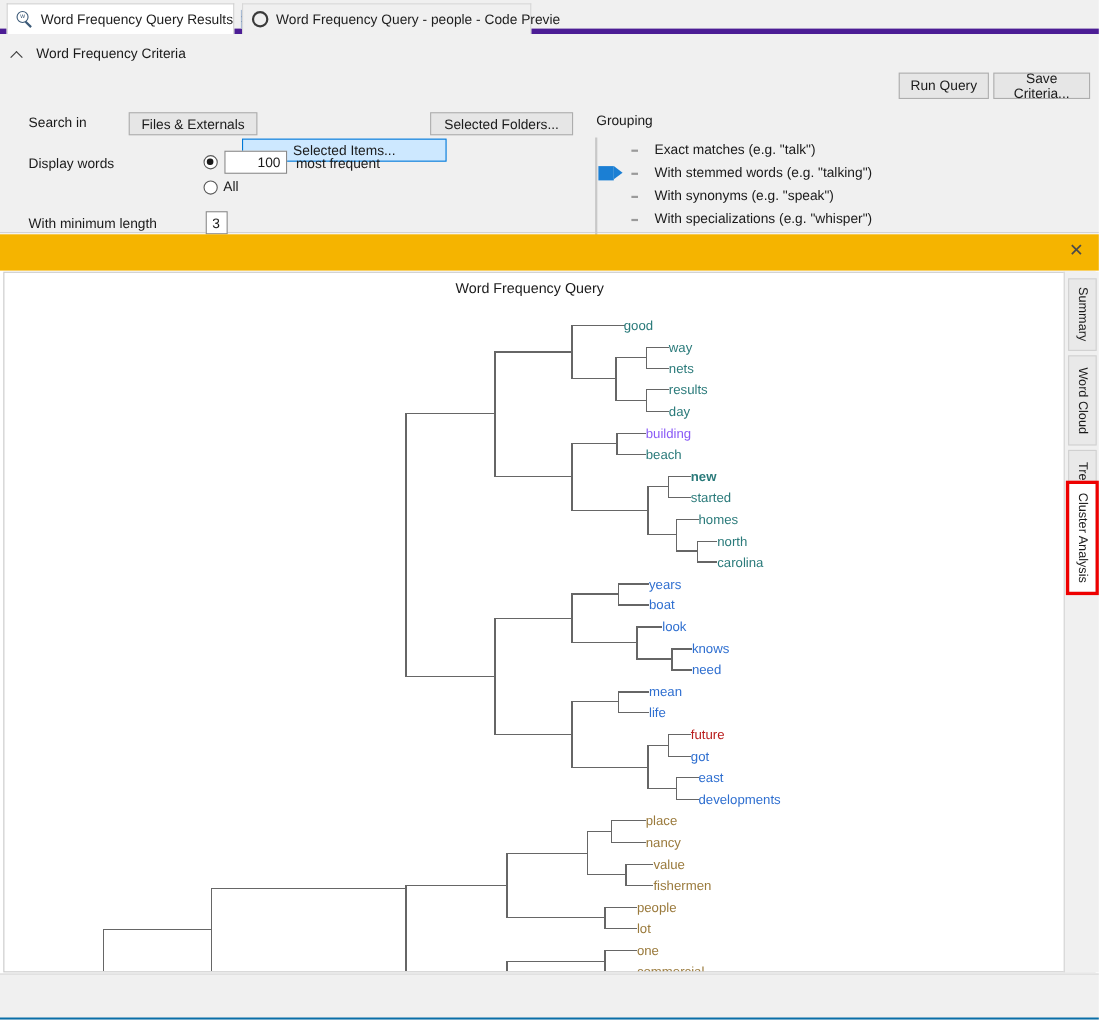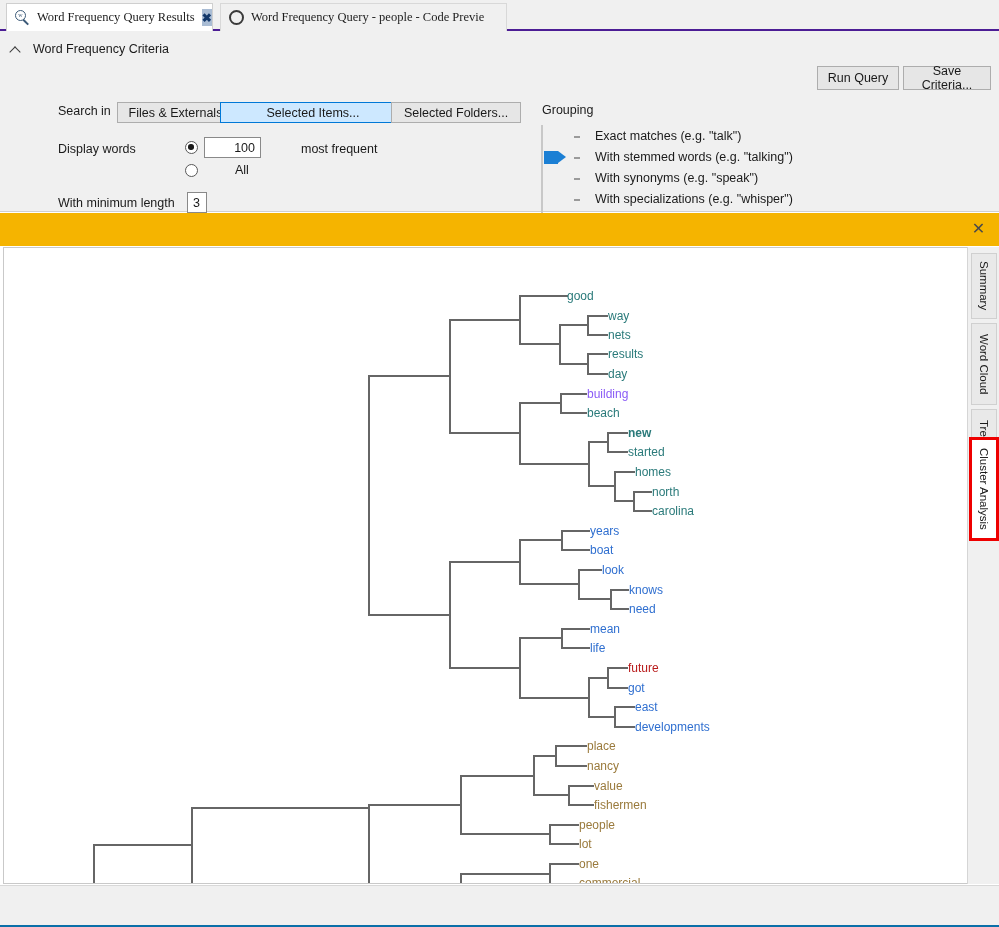--- a/index.html
+++ b/index.html
@@ -10,21 +10,21 @@
     font-size: 12.5px;
     color: #1a1a1a;
     background: #ffffff;
     overflow: hidden;
     position: relative;
   }
 
   
   #tabstrip {
     position:absolute; left:0; top:0; width:999px; height:31px;
-    background:#f0f0f0; border-bottom:2px solid #4c1d95;font-family:Liberation Serif, serif;
+    background:#f0f0f0; border-bottom:5px solid #4c1d95;
   }
   .tab {
     position:absolute; top:3px; height:28px;
     background:#ffffff; border:1px solid #cfcfcf; border-bottom:none;
     display:flex; align-items:center; padding:0 6px 0 8px; gap:7px;
   }
   .tab.inactive { background:#f0f0f0; border-color:#d8d8d8; }
   .tab-label { font-size:12.5px; color:#1d1d1d; white-space:nowrap; }
   .tab-close {
     width:17px; height:17px; background:#a9bcd4; color:#13386b;
@@ -60,26 +60,26 @@
     width:7px; height:7px; border-left:1.6px solid #3c3c3c; border-top:1.6px solid #3c3c3c;
     transform:rotate(45deg);
   }
   #crit-title { font-size:12.5px; color:#1a1a1a; }
 
   .btn {
     background:#e6e6e6; border:1px solid #adadad; color:#1a1a1a;
     font-family:"Liberation Sans", sans-serif; font-size:12.5px;
     display:flex; align-items:center; justify-content:center; cursor:pointer;
   }
-  .btn.selected { background:#cde8ff; border:1.5px solid #0078d7; }
+  .btn.selected { background:#cde8ff; border:1.5px solid #0078d7;margin-top:24px; }
 
   #btn-run   { position:absolute; left:817px; top:35px; width:82px; height:24px; }
   #btn-save  { position:absolute; left:903px; top:35px; width:88px; height:24px; }
 
-  .lbl { position:absolute; font-size:12.5px; color:#1a1a1a;margin-left:32px; }
+  .lbl { position:absolute; font-size:12.5px; color:#1a1a1a; }
   #lbl-searchin { left:26px;  top:73px; }
   #lbl-display  { left:26px;  top:111px; }
   #lbl-minlen   { left:26px;  top:165px; }
 
   #btn-files   { position:absolute; left:117px; top:71px; width:117px; height:21px; }
   #btn-items   { position:absolute; left:220px; top:71px; width:186px; height:21px; }
   #btn-folders { position:absolute; left:391px; top:71px; width:130px; height:21px; }
 
   .radio { position:absolute; width:13px; height:13px; border:1.5px solid #585858;
            border-radius:50%; background:#fff; cursor:pointer; }
@@ -190,21 +190,21 @@
 
 <div id="tabstrip">
   <div class="tab" id="tab0" style="left:6px; width:207px;">
     <span class="magnifier">
       <span class="mg-c">w</span>
         <span class="mg-h"></span>
     </span>
     <span class="tab-label">Word Frequency Query Results</span>
     <span class="tab-close">✖</span>
   </div>
-  <div class="tab inactive" id="tab1" style="left:220px; width:287px;text-align:right;">
+  <div class="tab inactive" id="tab1" style="left:220px; width:263px;text-align:right;">
     <span class="circle-icon"></span>
     <span class="tab-label">Word Frequency Query - people - Code Previe</span>
   </div>
 </div>
 
 <div id="criteria">
 
   <div id="crit-head">
     <span class="chev-up"></span>
     <span id="crit-title">Word Frequency Criteria</span>
@@ -257,20 +257,21 @@
       <span class="grp-text" style="top:3px;">With generalizations (e.g. "communicate")</span>
     </div>
   </div>
 </div>
 
 <div id="warn">
   <span id="warn-close">✕</span>
 </div>
 
 <div id="content">
+  <div id="chart-title">Word Frequency Query</div>
 
   <svg id="plot" viewBox="0 0 955 635" width="955" height="635">
     <g stroke="#666666" stroke-width="1.1" fill="none" shape-rendering="crispEdges">
 
       <path d="M604,68 L584,68 L584,87 L604,87"></path>
 
       <path d="M604,106 L584,106 L584,126 L604,126"></path>
 
       <path d="M584,77 L556,77 L556,116 L584,116"></path>
 

